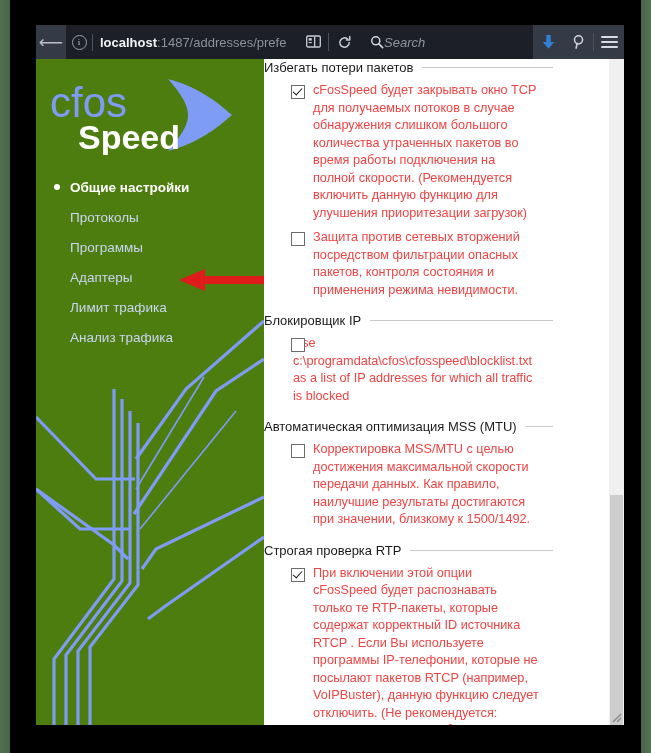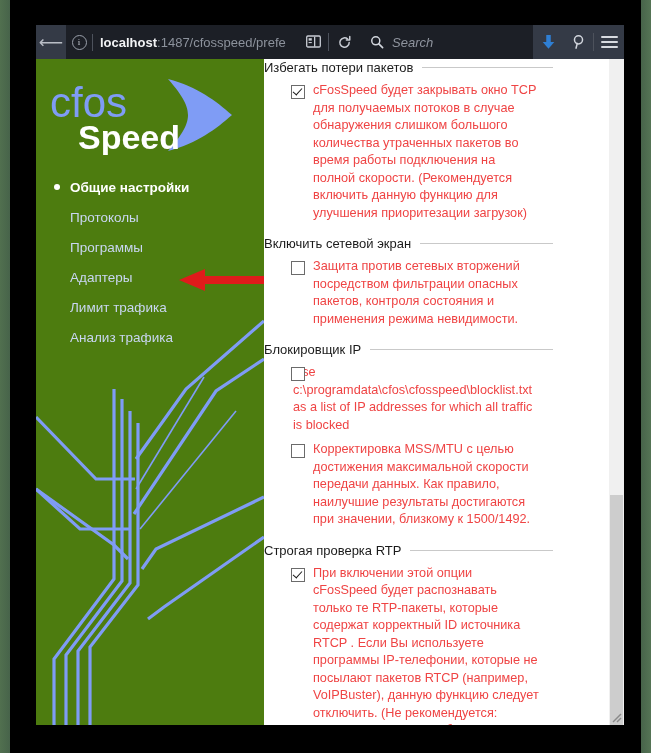--- a/index.html
+++ b/index.html
@@ -43,21 +43,21 @@
   }
   .url-sep{width:1px;height:17px;background:#4d525c;margin-right:7px;}
   .url-text{font-size:13px;color:#8c929c;white-space:nowrap;overflow:hidden;}
   .url-text b{color:#f2f3f5;font-weight:700;}
   .tb-mid{background:#1c1f26;height:34px;display:flex;align-items:center;}
   .sep-v{width:1px;height:18px;background:#4d525c;}
   .searchbox{
     flex:1 1 auto;height:34px;background:#1c1f26;display:flex;align-items:center;
     padding-left:11px;min-width:0;
   }
-  .search-ph{font-size:13px;color:#8f949e;font-style:italic;margin-left:8px;}
+  .search-ph{font-size:13px;color:#8f949e;font-style:italic;margin-left:0;}
   .tb-right{display:flex;align-items:center;height:34px;flex:0 0 auto;}
   .hamb i{display:block;width:17px;height:2.4px;background:#d7dae0;margin:2.6px 0;border-radius:1px;}
 
   
   .page{position:absolute;left:0;top:34px;width:588px;height:666px;background:#fff;}
 
   
   .sidebar{
     position:absolute;left:0;top:0;width:228px;height:666px;
     background:#4d7c0f;overflow:hidden;
@@ -123,21 +123,21 @@
 
   <div class="toolbar">
     <div class="tb-btn">
       <span class="back-arrow">⟵</span>
     </div>
     <div class="urlbar">
       <div class="info-ic">
         <span class="info-circle">i</span>
       </div>
       <div class="url-sep"></div>
-      <div class="url-text"><b>localhost</b><span>:1487/cfosspeed/prefe</span></div>
+      <div class="url-text"><b>localhost</b><span>:1487/addresses/prefe</span></div>
     </div>
     <div class="tb-mid">
       <div class="tb-btn">
         <svg width="15" height="14" viewBox="0 0 15 14">
           <rect x="0.7" y="1" width="13.6" height="11" rx="1.2" fill="none" stroke="#c8ccd4" stroke-width="1.3"></rect>
           <rect x="2.6" y="3.2" width="3.2" height="2.4" fill="#c8ccd4"></rect>
           <rect x="2.6" y="7" width="3.2" height="1.1" fill="#c8ccd4"></rect>
           <rect x="8" y="1.7" width="1.3" height="10" fill="#c8ccd4"></rect>
         </svg>
       </div>
@@ -250,42 +250,42 @@
             <span class="lbl">Избегать потери пакетов</span>
             <span class="rule"></span>
           </div>
           <div class="opt">
             <span class="cb checked"></span>
             <span class="opt-text">cFosSpeed будет закрывать окно TCP для получаемых потоков в случае обнаружения слишком большого количества утраченных пакетов во время работы подключения на полной скорости. (Рекомендуется включить данную функцию для улучшения приоритезации загрузок)</span>
           </div>
         </div>
 
         <div>
-          <div class="sec-head">
-            <span class="lbl">Включить сетевой экран</span>
-            <span class="rule"></span>
-          </div>
           <div class="opt">
             <span class="cb"></span>
             <span class="opt-text">Защита против сетевых вторжений посредством фильтрации опасных пакетов, контроля состояния и применения режима невидимости.</span>
           </div>
         </div>
 
         <div>
           <div class="sec-head">
             <span class="lbl">Блокировщик IP</span>
             <span class="rule"></span>
           </div>
           <div class="opt">
             <span class="cb"></span>
             <span class="opt-text hang">Use c:\programdata\cfos\cfosspeed\blocklist.txt as a list of IP addresses for which all traffic is blocked</span>
           </div>
         </div>
 
         <div>
+          <div class="sec-head">
+            <span class="lbl">Автоматическая оптимизация MSS (MTU)</span>
+            <span class="rule"></span>
+          </div>
           <div class="opt">
             <span class="cb"></span>
             <span class="opt-text">Корректировка MSS/MTU с целью достижения максимальной скорости передачи данных. Как правило, наилучшие результаты достигаются при значении, близкому к 1500/1492.</span>
           </div>
         </div>
 
         <div>
           <div class="sec-head">
             <span class="lbl">Строгая проверка RTP</span>
             <span class="rule"></span>

